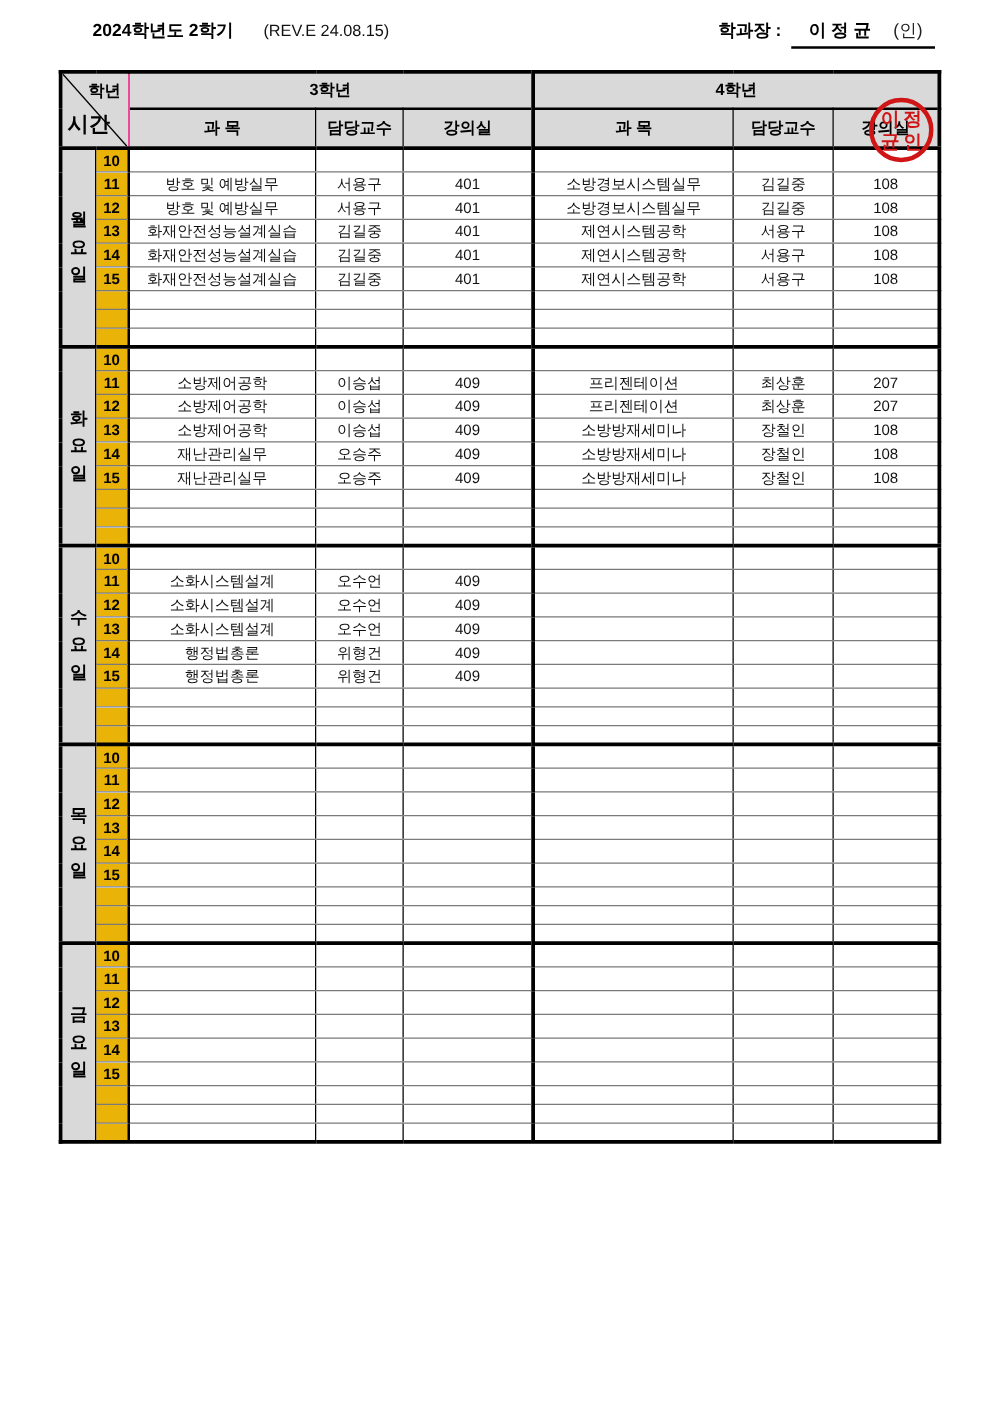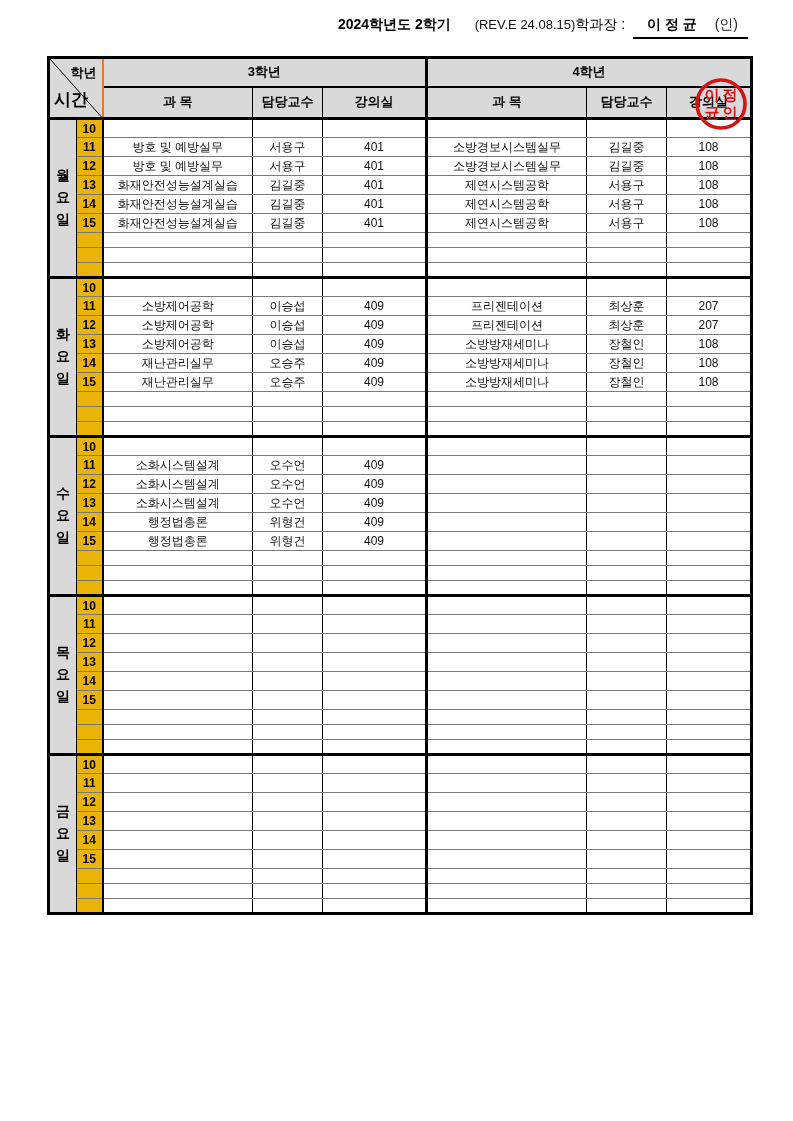--- a/index.html
+++ b/index.html
@@ -2,41 +2,41 @@
 <html><head>
 <meta charset="utf-8">
 <style>
   * { margin:0; padding:0; box-sizing:border-box; }
   html,body { background:#ffffff; }
   body { width:793px; height:1121px; font-family:"Liberation Sans", sans-serif; color:#000; }
   .page { position:relative; width:793px; height:1121px; overflow:hidden; }
 
   .title { margin-top:46px; text-align:center; font-size:34px; font-weight:bold; letter-spacing:1px; }
 
-  .info-row { display:flex; justify-content:flex-end; align-items:baseline;
+  .info-row { display:flex; justify-content:space-between; align-items:baseline;
               margin:16px 45px 0 74px; font-size:14px; }
   .semester { font-weight:bold; }
   .revision { margin-left:20px; font-size:13px; color:#111; }
-  .head-label { font-weight:normal; }
+  .head-label { font-weight:bold; }
   .sign-line { display:inline-block; border-bottom:2px solid #000; padding:0 10px 3px 14px;
                font-weight:bold; margin-left:4px; }
   .seal-suffix { margin-left:14px; font-weight:normal; color:#222; }
 
   .stamp { position:absolute; left:693px; top:76px; width:56px; height:56px; }
 
   table.timetable { margin:17px 0 0 47px; width:703px; border-collapse:collapse;
                     table-layout:fixed; border:3px solid #000; }
   td { overflow:hidden; white-space:nowrap; }
 
   
   thead td { background:#d9d9d9; font-weight:bold; text-align:center; vertical-align:middle;
              border:1px solid #000; font-size:13px; }
   thead tr.h1 td { height:29px; border-bottom:2px solid #000; }
   thead tr.h2 td { height:32px; border-bottom:2px solid #000; }
-  td.corner { position:relative; border-right:2px solid #f97316;padding-left:30px; }
+  td.corner { position:relative; border-right:2px solid #ec4899;padding-left:30px; }
   td.corner svg.diag { position:absolute; inset:0; width:100%; height:100%; }
   .corner-top { position:absolute; top:5px; right:5px; font-size:13px; }
   .corner-bottom { position:absolute; bottom:6px; left:4px; font-size:17px; }
   thead td.g4 { border-left:3px solid #000; }
   thead td.c-subj3 { border-left:2px solid #6d28d9; }
 
   
   tbody td { border-top:1px solid #7a7a7a; border-bottom:1px solid #7a7a7a;
              text-align:center; vertical-align:middle; }
   tbody tr.labeled { height:19px; }

